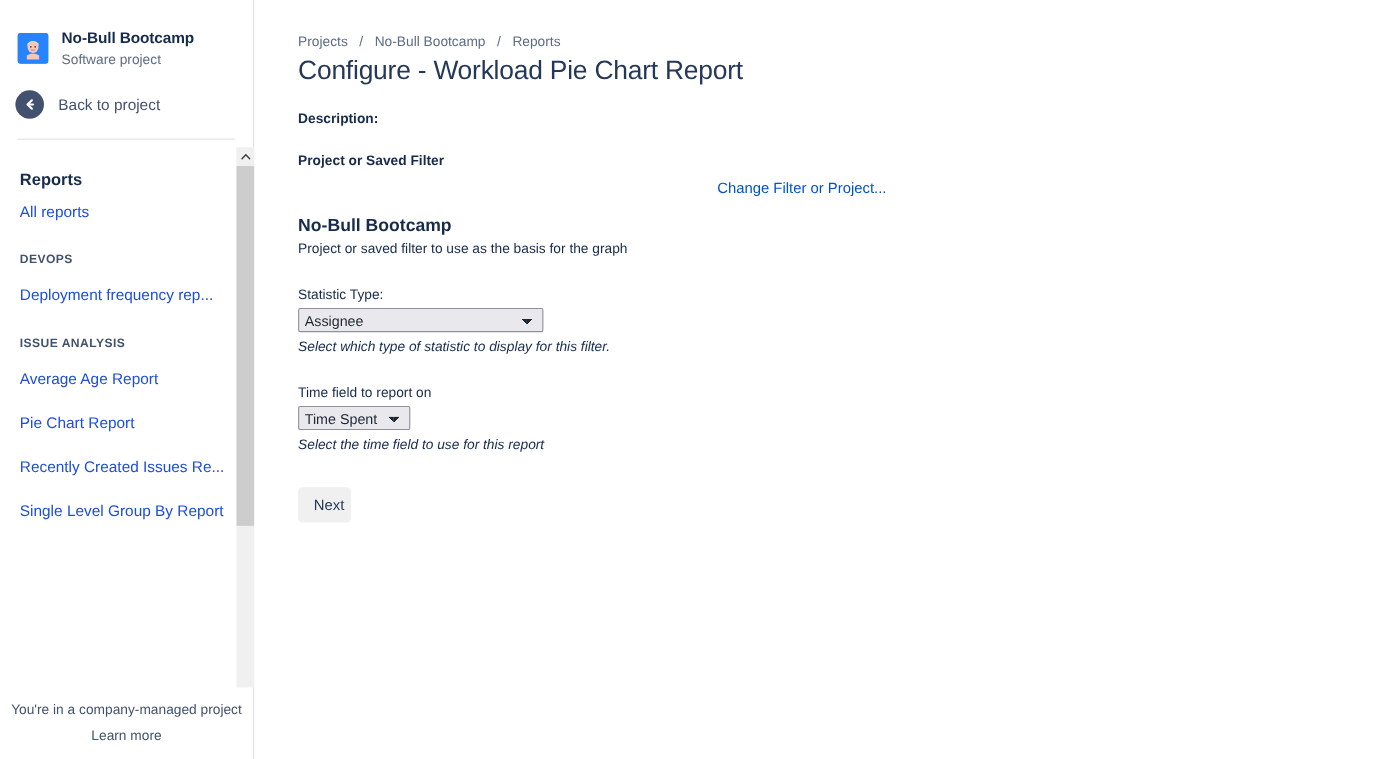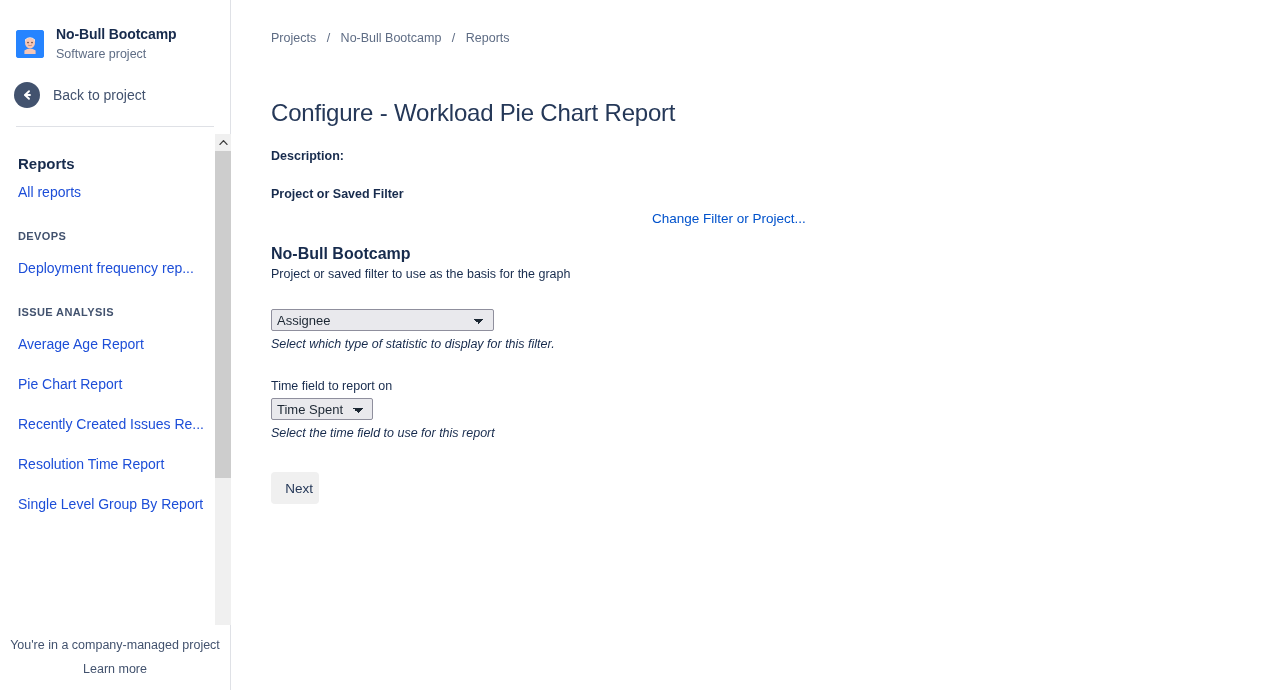--- a/index.html
+++ b/index.html
@@ -186,21 +186,20 @@
     cursor: pointer;
   }
   .breadcrumb .sep { margin: 0 7px; color: #5e6c84; }
 
   .page-title {
     padding: 6px 0 0 39px;
     font-size: 24px;
     color: #253858;
     font-weight: normal;
     letter-spacing: -0.2px;
-    margin-top: 48px;
   }
 
   .content {
     padding-left: 39px;
     padding-top: 22px;
   }
   .lbl-bold {
     font-size: 12.5px;
     font-weight: bold;
     color: #172b4d;
@@ -334,21 +333,20 @@
   <div class="nav-scroll">
     <div class="nav-heading">Reports</div>
     <div id="nav-items">
         <div class="nav-item">All reports</div>
         <div class="nav-section">DEVOPS</div>
         <div class="nav-item">Deployment frequency rep...</div>
         <div class="nav-section">ISSUE ANALYSIS</div>
         <div class="nav-item">Average Age Report</div>
         <div class="nav-item">Pie Chart Report</div>
         <div class="nav-item">Recently Created Issues Re...</div>
-        <div class="nav-item">Resolution Time Report</div>
         <div class="nav-item">Single Level Group By Report</div>
       </div>
   </div>
 
   <div class="vscroll">
     <div class="arrow-up">
       <svg width="9" height="7" viewBox="0 0 9 7">
         <path d="M1 5.4 L4.5 1.6 L8 5.4" stroke="#3c3c3c" stroke-width="1.3" fill="none" stroke-linecap="round" stroke-linejoin="round"></path>
       </svg>
     </div>
@@ -379,20 +377,21 @@
     <div class="section-label">Project or Saved Filter</div>
 
     <div class="filter-row">
       <span class="change-link">Change Filter or Project...</span>
     </div>
 
     <div class="proj-title">No-Bull Bootcamp</div>
     <div class="proj-sub">Project or saved filter to use as the basis for the graph</div>
 
     <div class="field-block">
+      <div class="field-label">Statistic Type:</div>
       <select class="winselect" id="statistic-select"><option value="Assignee">Assignee</option><option value="Component">Component</option><option value="Issue Type">Issue Type</option><option value="Priority">Priority</option><option value="Resolution">Resolution</option><option value="Status">Status</option><option value="Reporter">Reporter</option></select>
       <div class="field-help">Select which type of statistic to display for this filter.</div>
     </div>
 
     <div class="field-block">
       <div class="field-label">Time field to report on</div>
       <select class="winselect" id="timefield-select"><option value="Time Spent">Time Spent</option><option value="Original Estimate">Original Estimate</option><option value="Remaining Estimate">Remaining Estimate</option></select>
       <div class="field-help">Select the time field to use for this report</div>
     </div>
 

